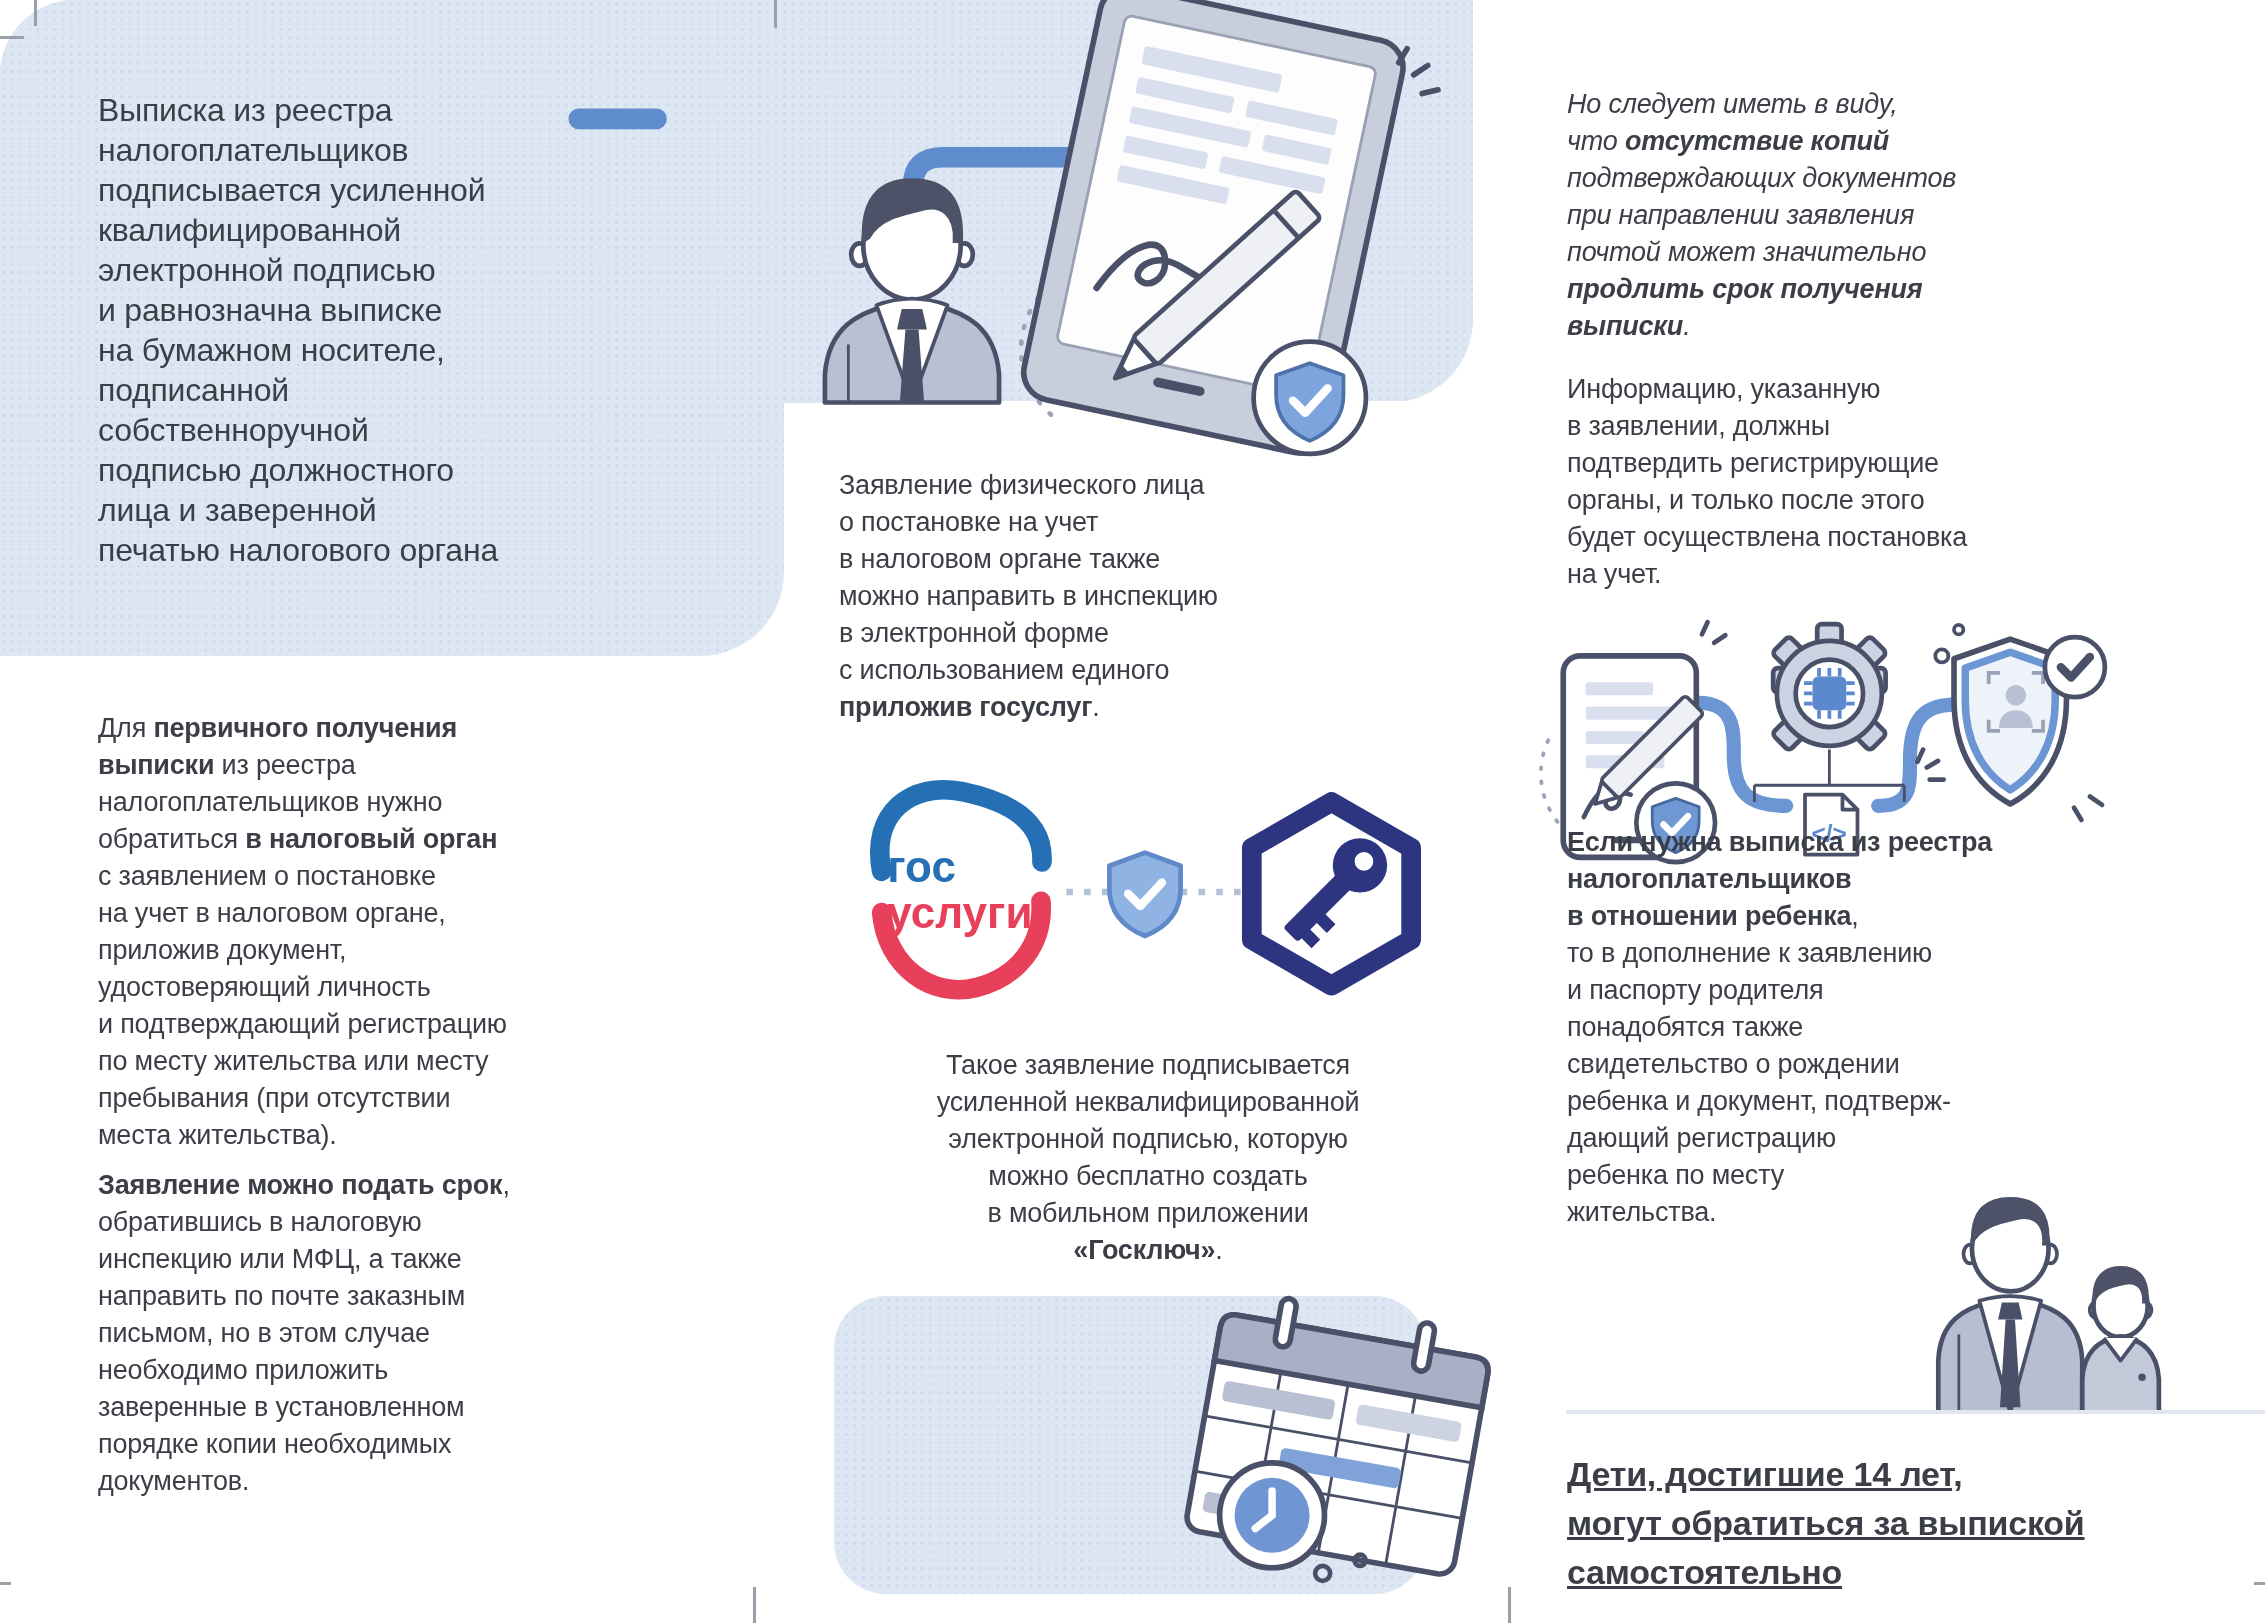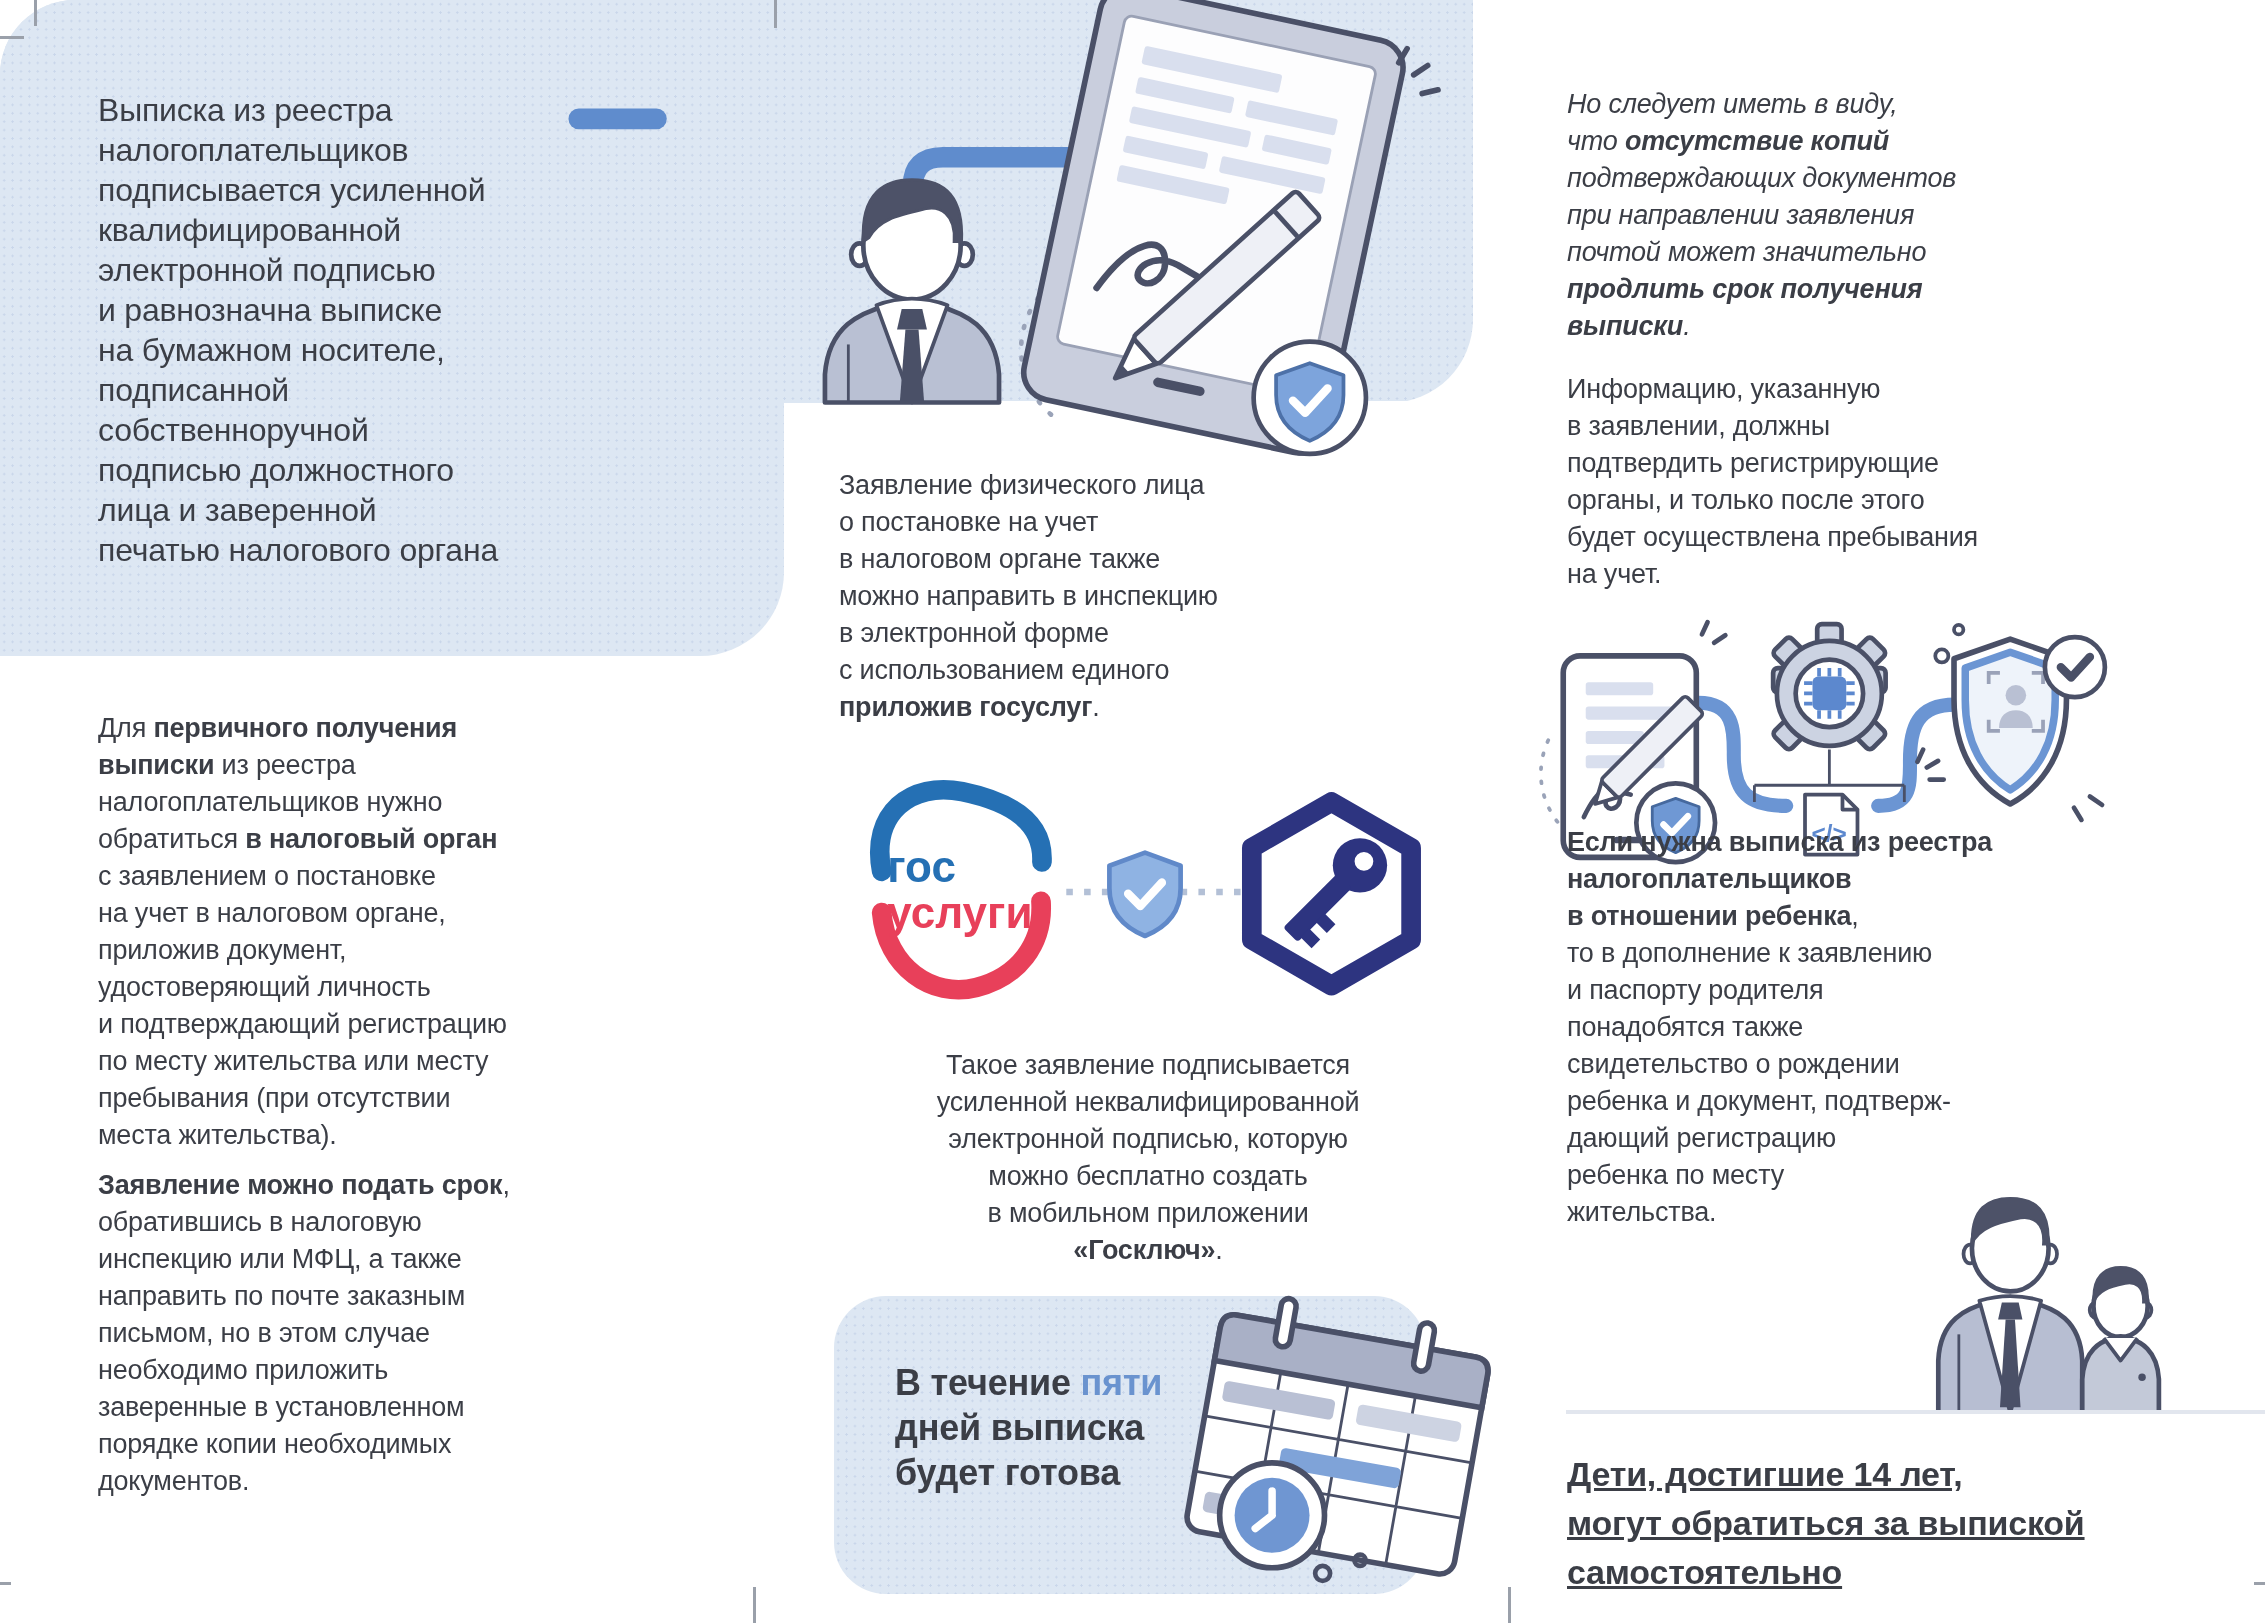--- a/index.html
+++ b/index.html
@@ -285,37 +285,34 @@
 с использованием единого
 </span><span class="b">приложив госуслуг</span><span>.</span></div>
 
   <div class="abs txt body-text" style="left:839px;top:1047px;width:618px;text-align:center;"><span>Такое заявление подписывается
 усиленной неквалифицированной
 электронной подписью, которую
 можно бесплатно создать
 в мобильном приложении
 </span><span class="b">«Госключ»</span><span>.</span></div>
 
-  <div class="abs txt callout-text" style="left:895px;top:1360px;width:394px;"><span class="b">В течение </span><span class="b a">пяти</span><span class="b">
-дней выписка
-будет готова</span></div>
 
   <div class="abs txt body-text" style="left:1567px;top:86px;width:656px;font-style:italic;"><span>Но следует иметь в виду,
 что </span><span class="b">отсутствие копий</span><span>
 подтверждающих документов
 при направлении заявления
 почтой может значительно
 </span><span class="b">продлить срок получения
 выписки</span><span>.</span></div>
 
   <div class="abs txt body-text" style="left:1567px;top:371px;width:656px;">Информацию, указанную
 в заявлении, должны
 подтвердить регистрирующие
 органы, и только после этого
-будет осуществлена пребывания
+будет осуществлена постановка
 на учет.</div>
 
   <div class="abs txt body-text" style="left:1567px;top:824px;width:656px;"><span class="b">Если нужна выписка из реестра
 налогоплательщиков
 в отношении ребенка</span><span>,
 то в дополнение к заявлению
 и паспорту родителя
 понадобятся также
 свидетельство о рождении
 ребенка и документ, подтверж-

